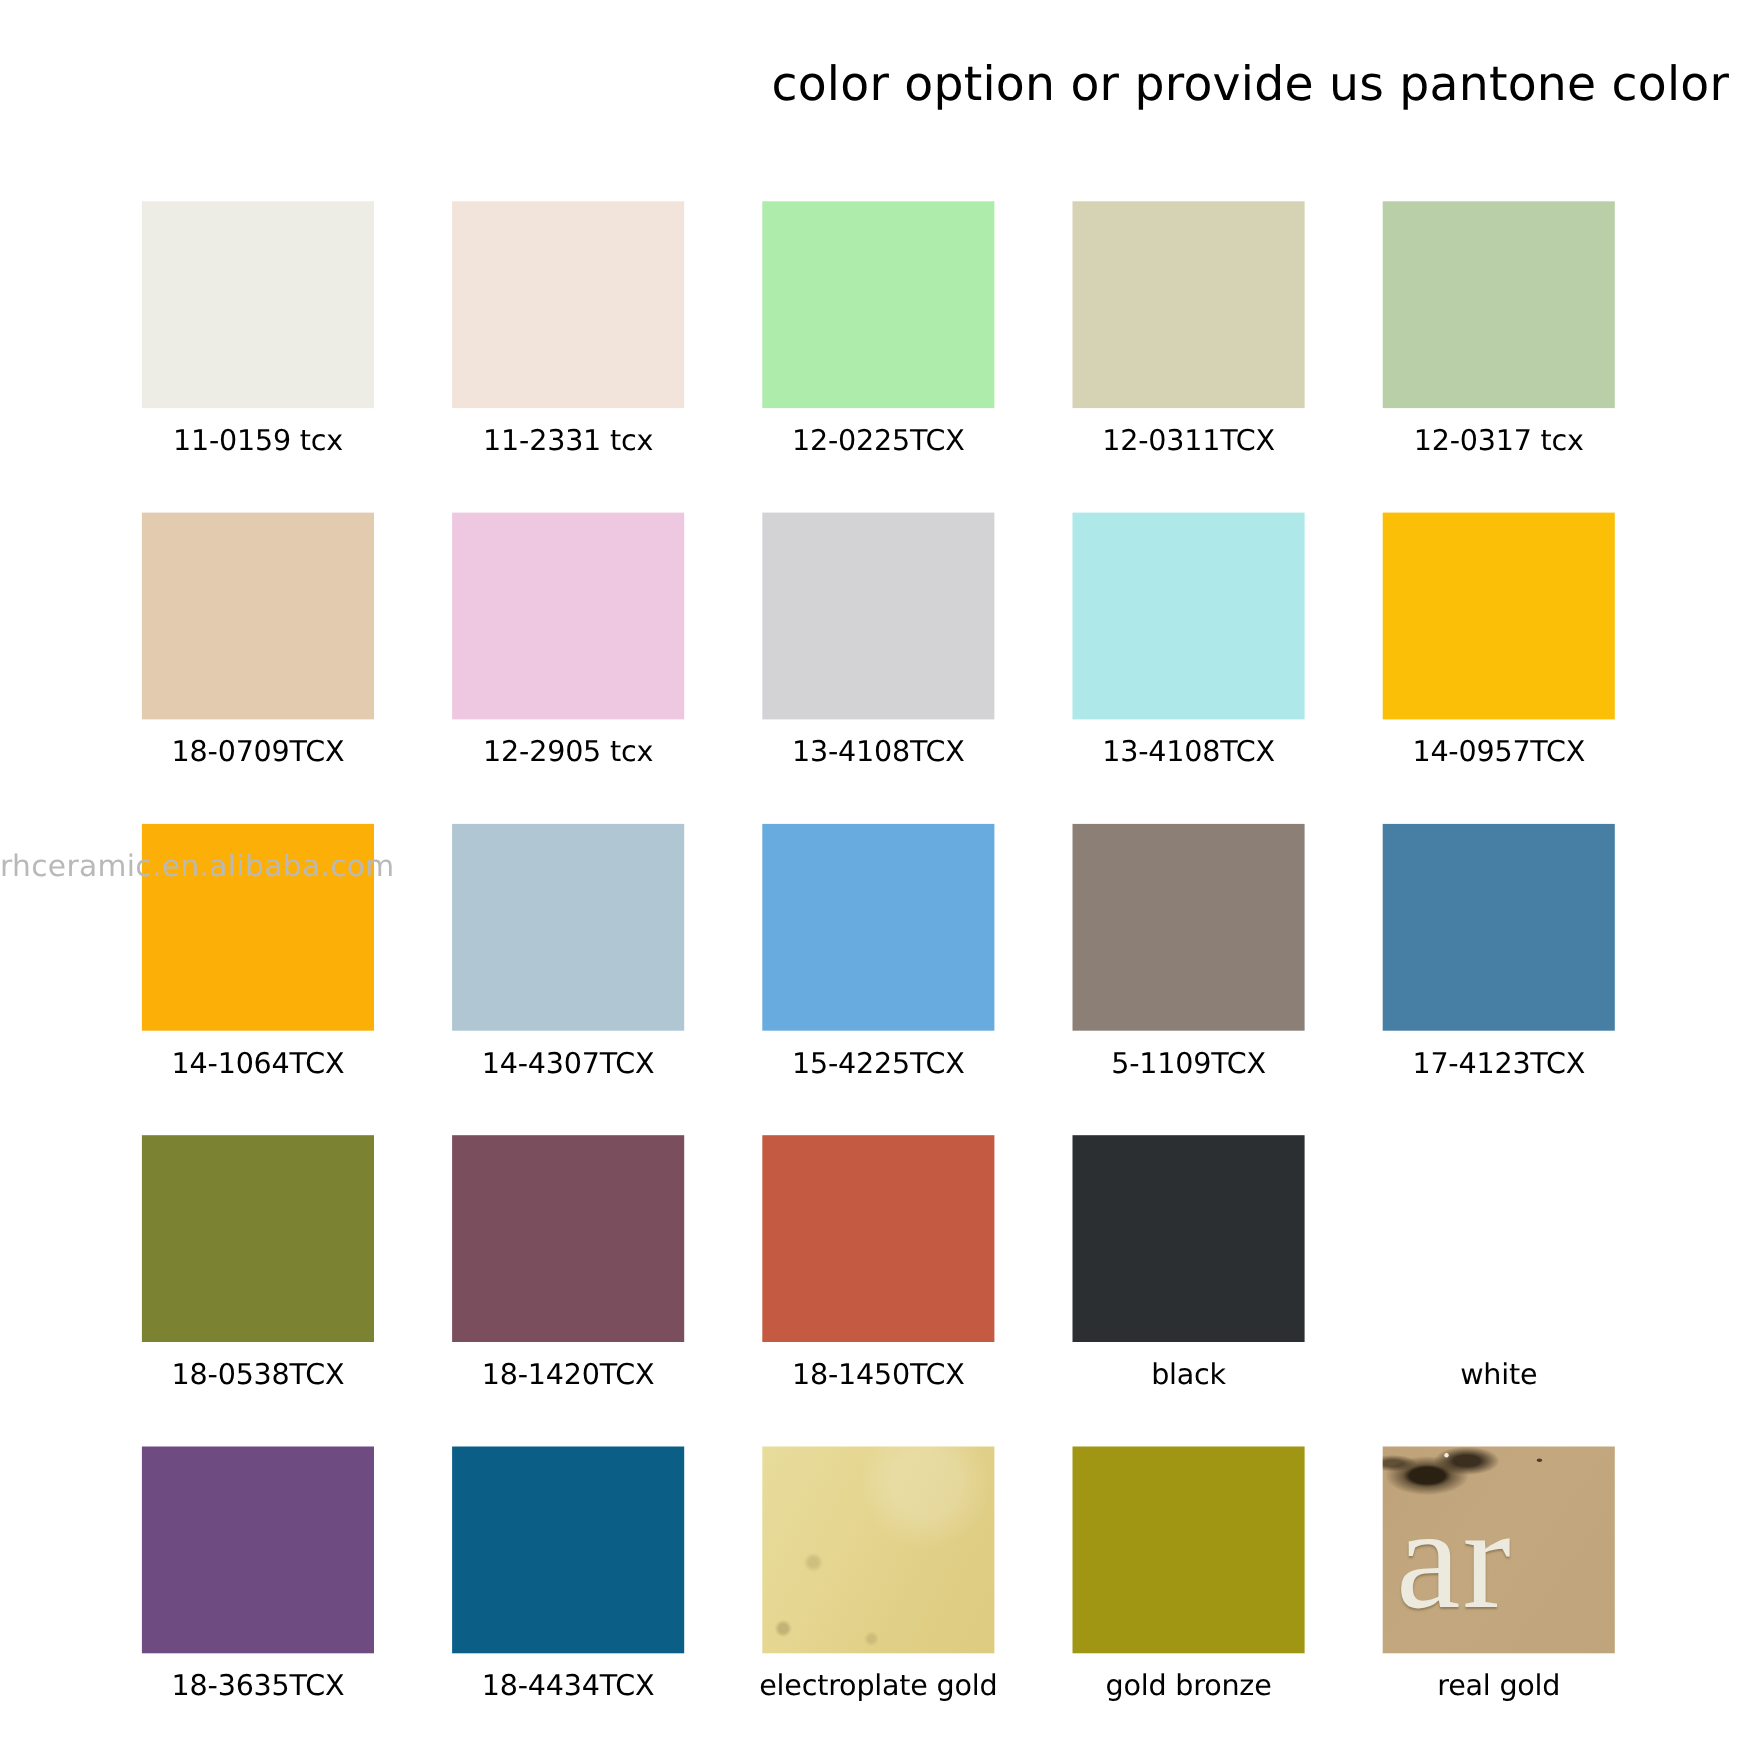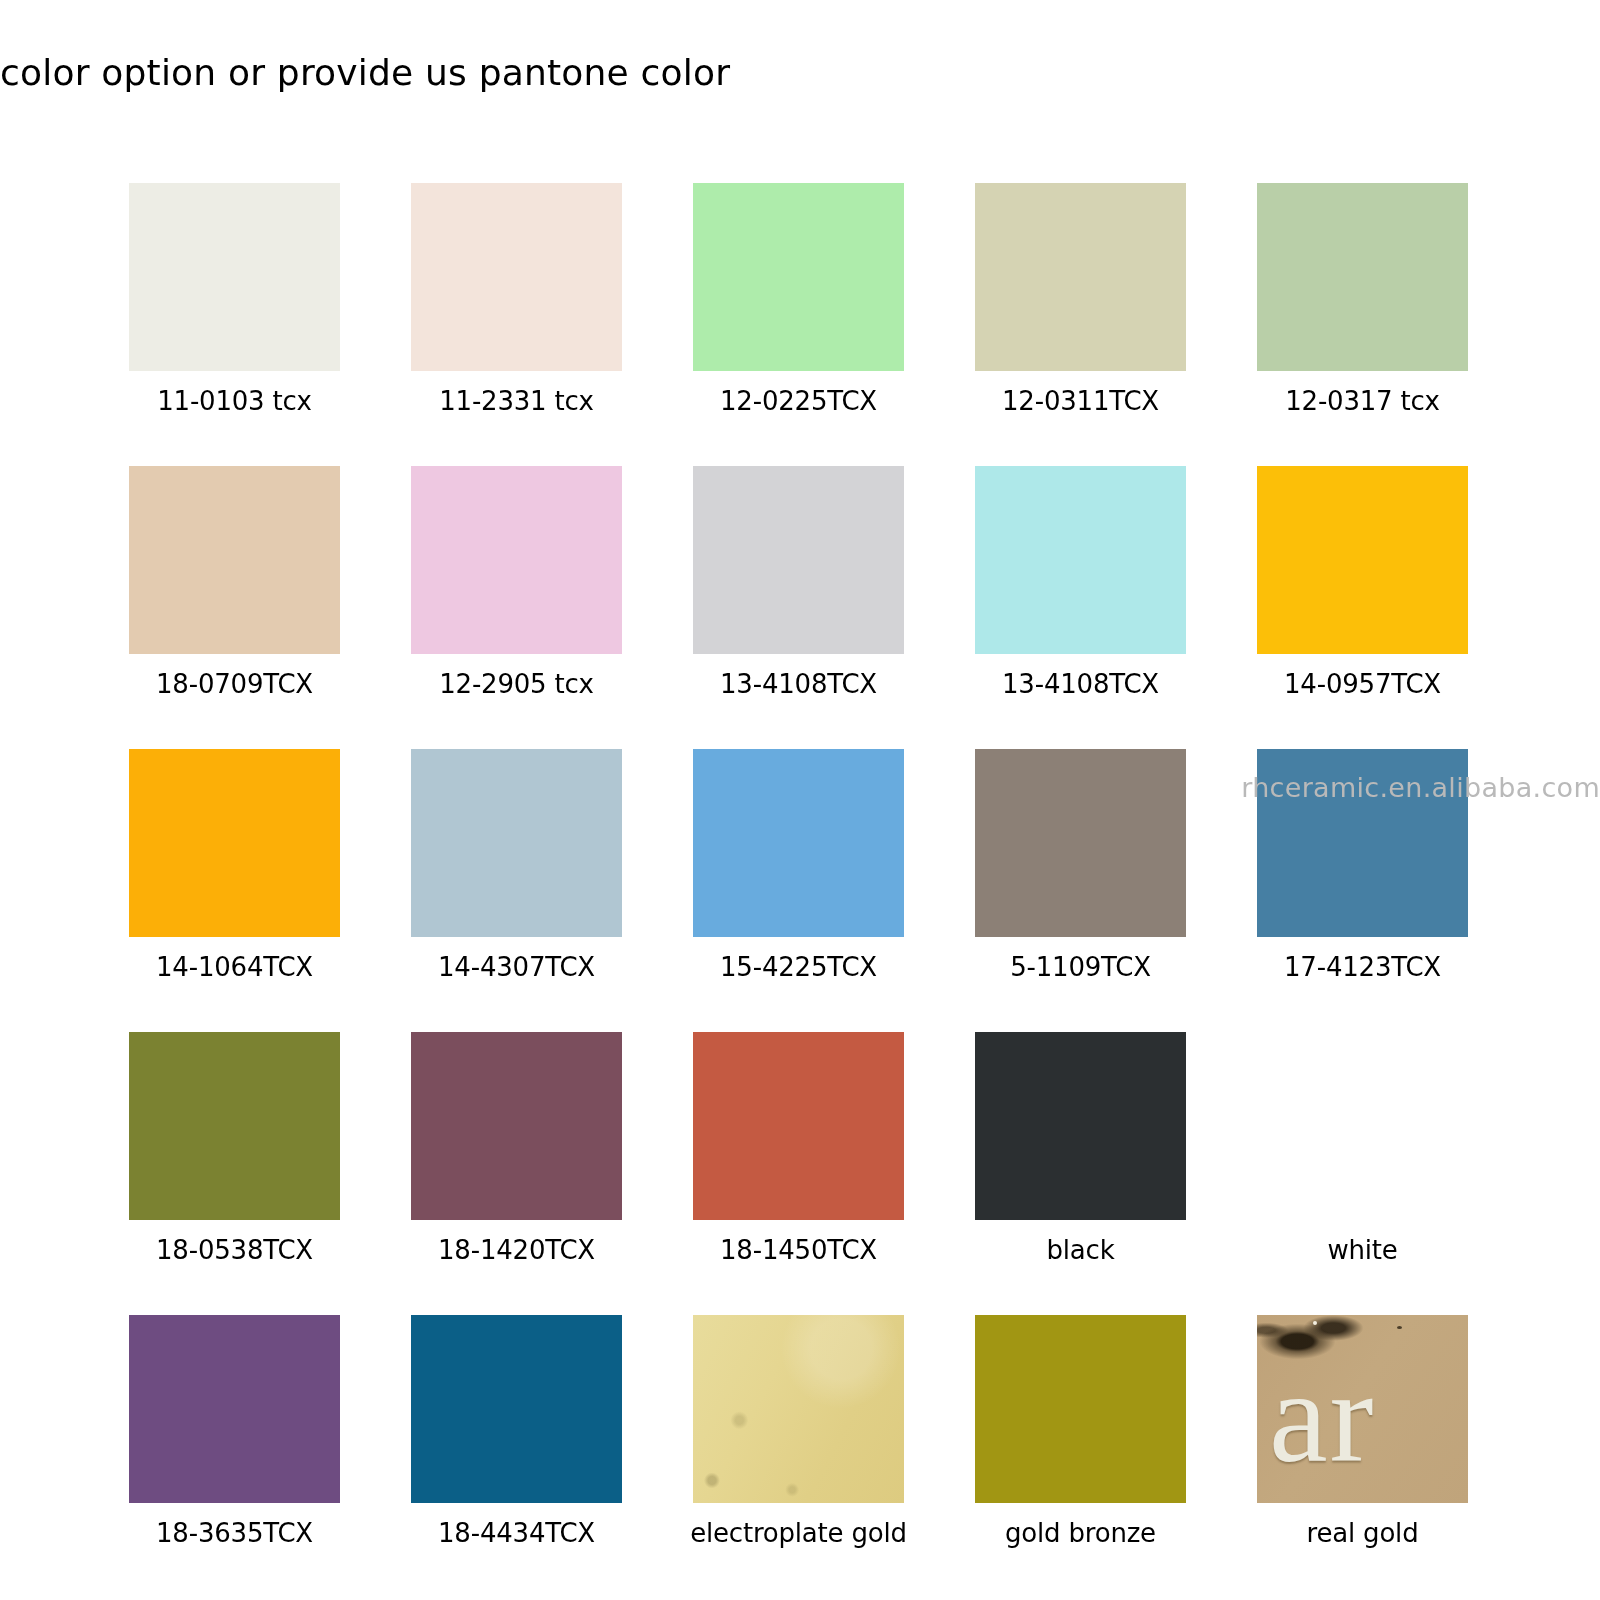--- a/index.html
+++ b/index.html
@@ -19,22 +19,22 @@
     position: relative;
     width: 1600px;
     height: 1600px;
     box-sizing: border-box;
   }
   .page-title {
     position: absolute;
     top: 52px;
     left: 0;
     width: 1572px;
-    text-align: left;
-    font-size: 36px;
+    text-align: right;
+    font-size: 43px;
     font-weight: 400;
     color: #000000;
     letter-spacing: 0.2px;
     font-family: "DejaVu Sans", sans-serif;
     white-space: nowrap;
   }
   .grid {
     position: absolute;
     top: 183px;
     left: 129px;
@@ -115,40 +115,40 @@
     color: #eceade;
     letter-spacing: 2px;
     text-shadow: 0 2px 2px rgba(90,70,40,0.45);
     user-select: none;
   }
   .watermark {
     position: absolute;
     top: 772px;
     left: 0;
     width: 1600px;
-    text-align: right;
+    text-align: left;
     font-size: 27px;
     color: #b9b9b9;
     font-family: "DejaVu Sans", sans-serif;
     pointer-events: none;
     white-space: nowrap;
     letter-spacing: 0.3px;
   }
 </style>
 </head>
 <body>
 
 <div class="sheet">
 
   <div class="page-title">color option or provide us pantone color</div>
 
   <div class="grid">
       <div class="cell">
         <div class="swatch" style="background: rgb(237, 237, 229);"></div>
-        <div class="swatch-label">11-0103 tcx</div>
+        <div class="swatch-label">11-0159 tcx</div>
       </div>
       <div class="cell">
         <div class="swatch" style="background: rgb(243, 228, 219);"></div>
         <div class="swatch-label">11-2331 tcx</div>
       </div>
       <div class="cell">
         <div class="swatch" style="background: rgb(174, 236, 171);"></div>
         <div class="swatch-label">12-0225TCX</div>
       </div>
       <div class="cell">

